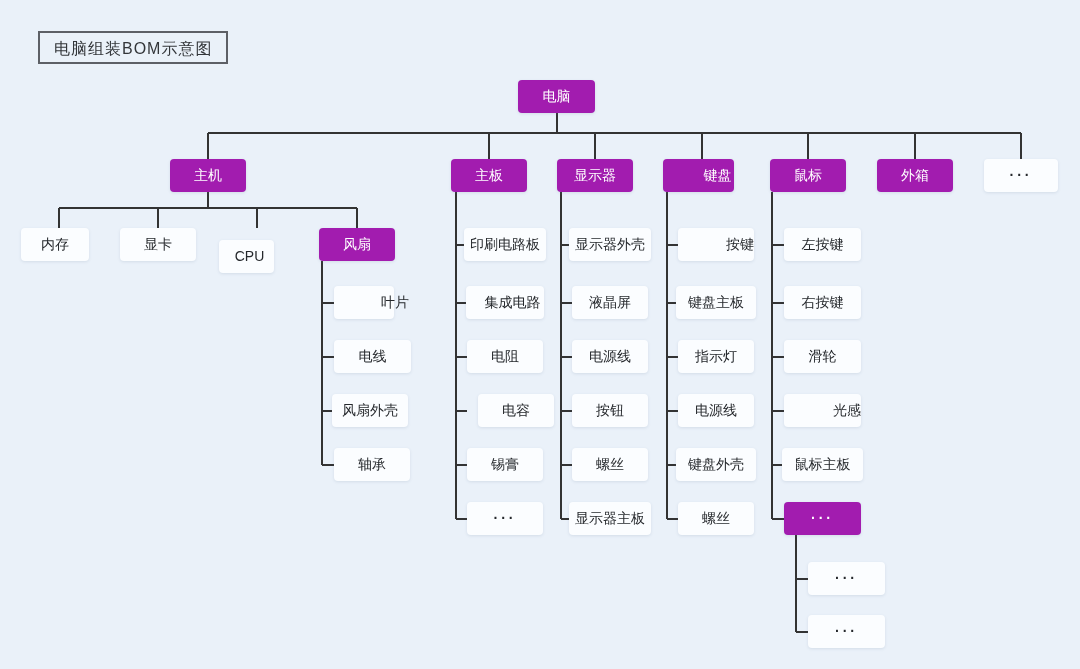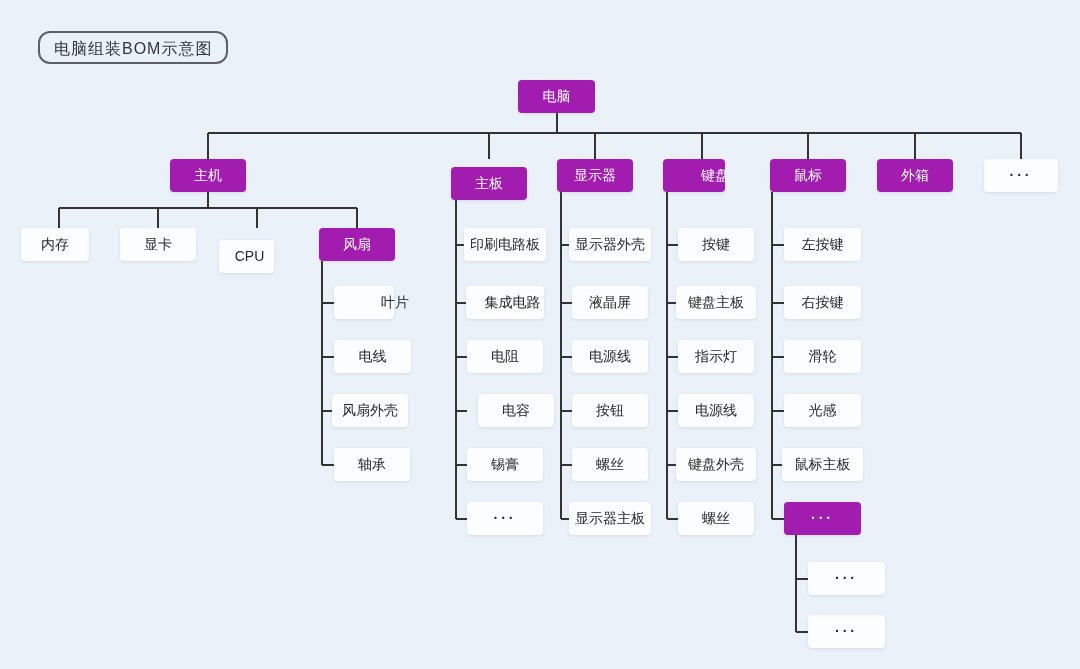--- a/index.html
+++ b/index.html
@@ -8,21 +8,21 @@
     position:relative;
     width:1080px;height:669px;
     background:#EAF1F9;
     overflow:hidden;
   }
   #connector-svg{position:absolute;left:0;top:0;width:1080px;height:669px;}
   .title-box{
     position:absolute;left:38px;top:31px;
     height:33px;line-height:31px;
     padding:0 14px;
-    border:2px solid #5d6066;border-radius:12px;
+    border:2px solid #5d6066;border-radius:0;
     font-size:16px;color:#33363a;
     letter-spacing:1px;
     box-sizing:border-box;
   }
   .node{
     position:absolute;height:33px;
     line-height:33px;text-align:center;
     font-size:14px;border-radius:4px;
     box-sizing:border-box;
     white-space:nowrap;
@@ -87,23 +87,23 @@
       <line x1="772" y1="464.5" x2="782" y2="464.5" stroke="#333333" stroke-width="2" shape-rendering="crispEdges"></line>
       <line x1="772" y1="518.5" x2="784" y2="518.5" stroke="#333333" stroke-width="2" shape-rendering="crispEdges"></line>
       <line x1="796" y1="535" x2="796" y2="631.5" stroke="#333333" stroke-width="2" shape-rendering="crispEdges"></line>
       <line x1="796" y1="578.5" x2="808" y2="578.5" stroke="#333333" stroke-width="2" shape-rendering="crispEdges"></line>
       <line x1="796" y1="631.5" x2="808" y2="631.5" stroke="#333333" stroke-width="2" shape-rendering="crispEdges"></line>
     </svg>
   <div class="title-box">电脑组装BOM示意图</div>
   <div id="nodes-layer">
       <div class="node green" style="left: 518px; top: 80px; width: 77px;">电脑</div>
       <div class="node green" style="left: 170px; top: 159px; width: 76px;">主机</div>
-      <div class="node green" style="left: 451px; top: 159px; width: 76px; margin-top: 8px;">主板</div>
+      <div class="node green" style="left: 451px; top: 159px; width: 76px;">主板</div>
       <div class="node green" style="left: 557px; top: 159px; width: 76px;">显示器</div>
-      <div class="node green" style="left: 663px; top: 159px; width: 62px; padding-left: 38px;">键盘</div>
+      <div class="node green" style="left: 663px; top: 159px; width: 71px; padding-left: 38px;">键盘</div>
       <div class="node green" style="left: 770px; top: 159px; width: 76px;">鼠标</div>
       <div class="node green" style="left: 877px; top: 159px; width: 76px;">外箱</div>
       <div class="node white ellipsis" style="left: 984px; top: 159px; width: 74px;">···</div>
       <div class="node white" style="left: 21px; top: 228px; width: 68px;">内存</div>
       <div class="node white" style="left: 120px; top: 228px; width: 76px;">显卡</div>
       <div class="node white" style="left: 219px; top: 240px; width: 55px; padding-left: 6px;">CPU</div>
       <div class="node green" style="left: 319px; top: 228px; width: 76px;">风扇</div>
       <div class="node white" style="left: 334px; top: 286px; width: 60px; padding-left: 47px;">叶片</div>
       <div class="node white" style="left: 334px; top: 340px; width: 77px;">电线</div>
       <div class="node white" style="left: 332px; top: 394px; width: 76px;">风扇外壳</div>
@@ -113,28 +113,28 @@
       <div class="node white" style="left: 467px; top: 340px; width: 76px;">电阻</div>
       <div class="node white" style="left: 478px; top: 394px; width: 76px;">电容</div>
       <div class="node white" style="left: 467px; top: 448px; width: 76px;">锡膏</div>
       <div class="node white ellipsis" style="left: 467px; top: 502px; width: 76px;">···</div>
       <div class="node white" style="left: 569px; top: 228px; width: 82px;">显示器外壳</div>
       <div class="node white" style="left: 572px; top: 286px; width: 76px;">液晶屏</div>
       <div class="node white" style="left: 572px; top: 340px; width: 76px;">电源线</div>
       <div class="node white" style="left: 572px; top: 394px; width: 76px;">按钮</div>
       <div class="node white" style="left: 572px; top: 448px; width: 76px;">螺丝</div>
       <div class="node white" style="left: 569px; top: 502px; width: 82px;">显示器主板</div>
-      <div class="node white" style="left: 678px; top: 228px; width: 76px;">按键</div>
+      <div class="node white" style="left: 678px; top: 228px; width: 76px; text-align: right;">按键</div>
       <div class="node white" style="left: 676px; top: 286px; width: 80px;">键盘主板</div>
       <div class="node white" style="left: 678px; top: 340px; width: 76px;">指示灯</div>
       <div class="node white" style="left: 678px; top: 394px; width: 76px;">电源线</div>
       <div class="node white" style="left: 676px; top: 448px; width: 80px;">键盘外壳</div>
       <div class="node white" style="left: 678px; top: 502px; width: 76px;">螺丝</div>
       <div class="node white" style="left: 784px; top: 228px; width: 77px;">左按键</div>
       <div class="node white" style="left: 784px; top: 286px; width: 77px;">右按键</div>
       <div class="node white" style="left: 784px; top: 340px; width: 77px;">滑轮</div>
-      <div class="node white" style="left: 784px; top: 394px; width: 77px;">光感</div>
+      <div class="node white" style="left: 784px; top: 394px; width: 77px; text-align: right;">光感</div>
       <div class="node white" style="left: 782px; top: 448px; width: 81px;">鼠标主板</div>
       <div class="node green ellipsis" style="left: 784px; top: 502px; width: 77px;">···</div>
       <div class="node white ellipsis" style="left: 808px; top: 562px; width: 77px;">···</div>
       <div class="node white ellipsis" style="left: 808px; top: 615px; width: 77px;">···</div>
     </div>
 </div>
 
 </body></html>

